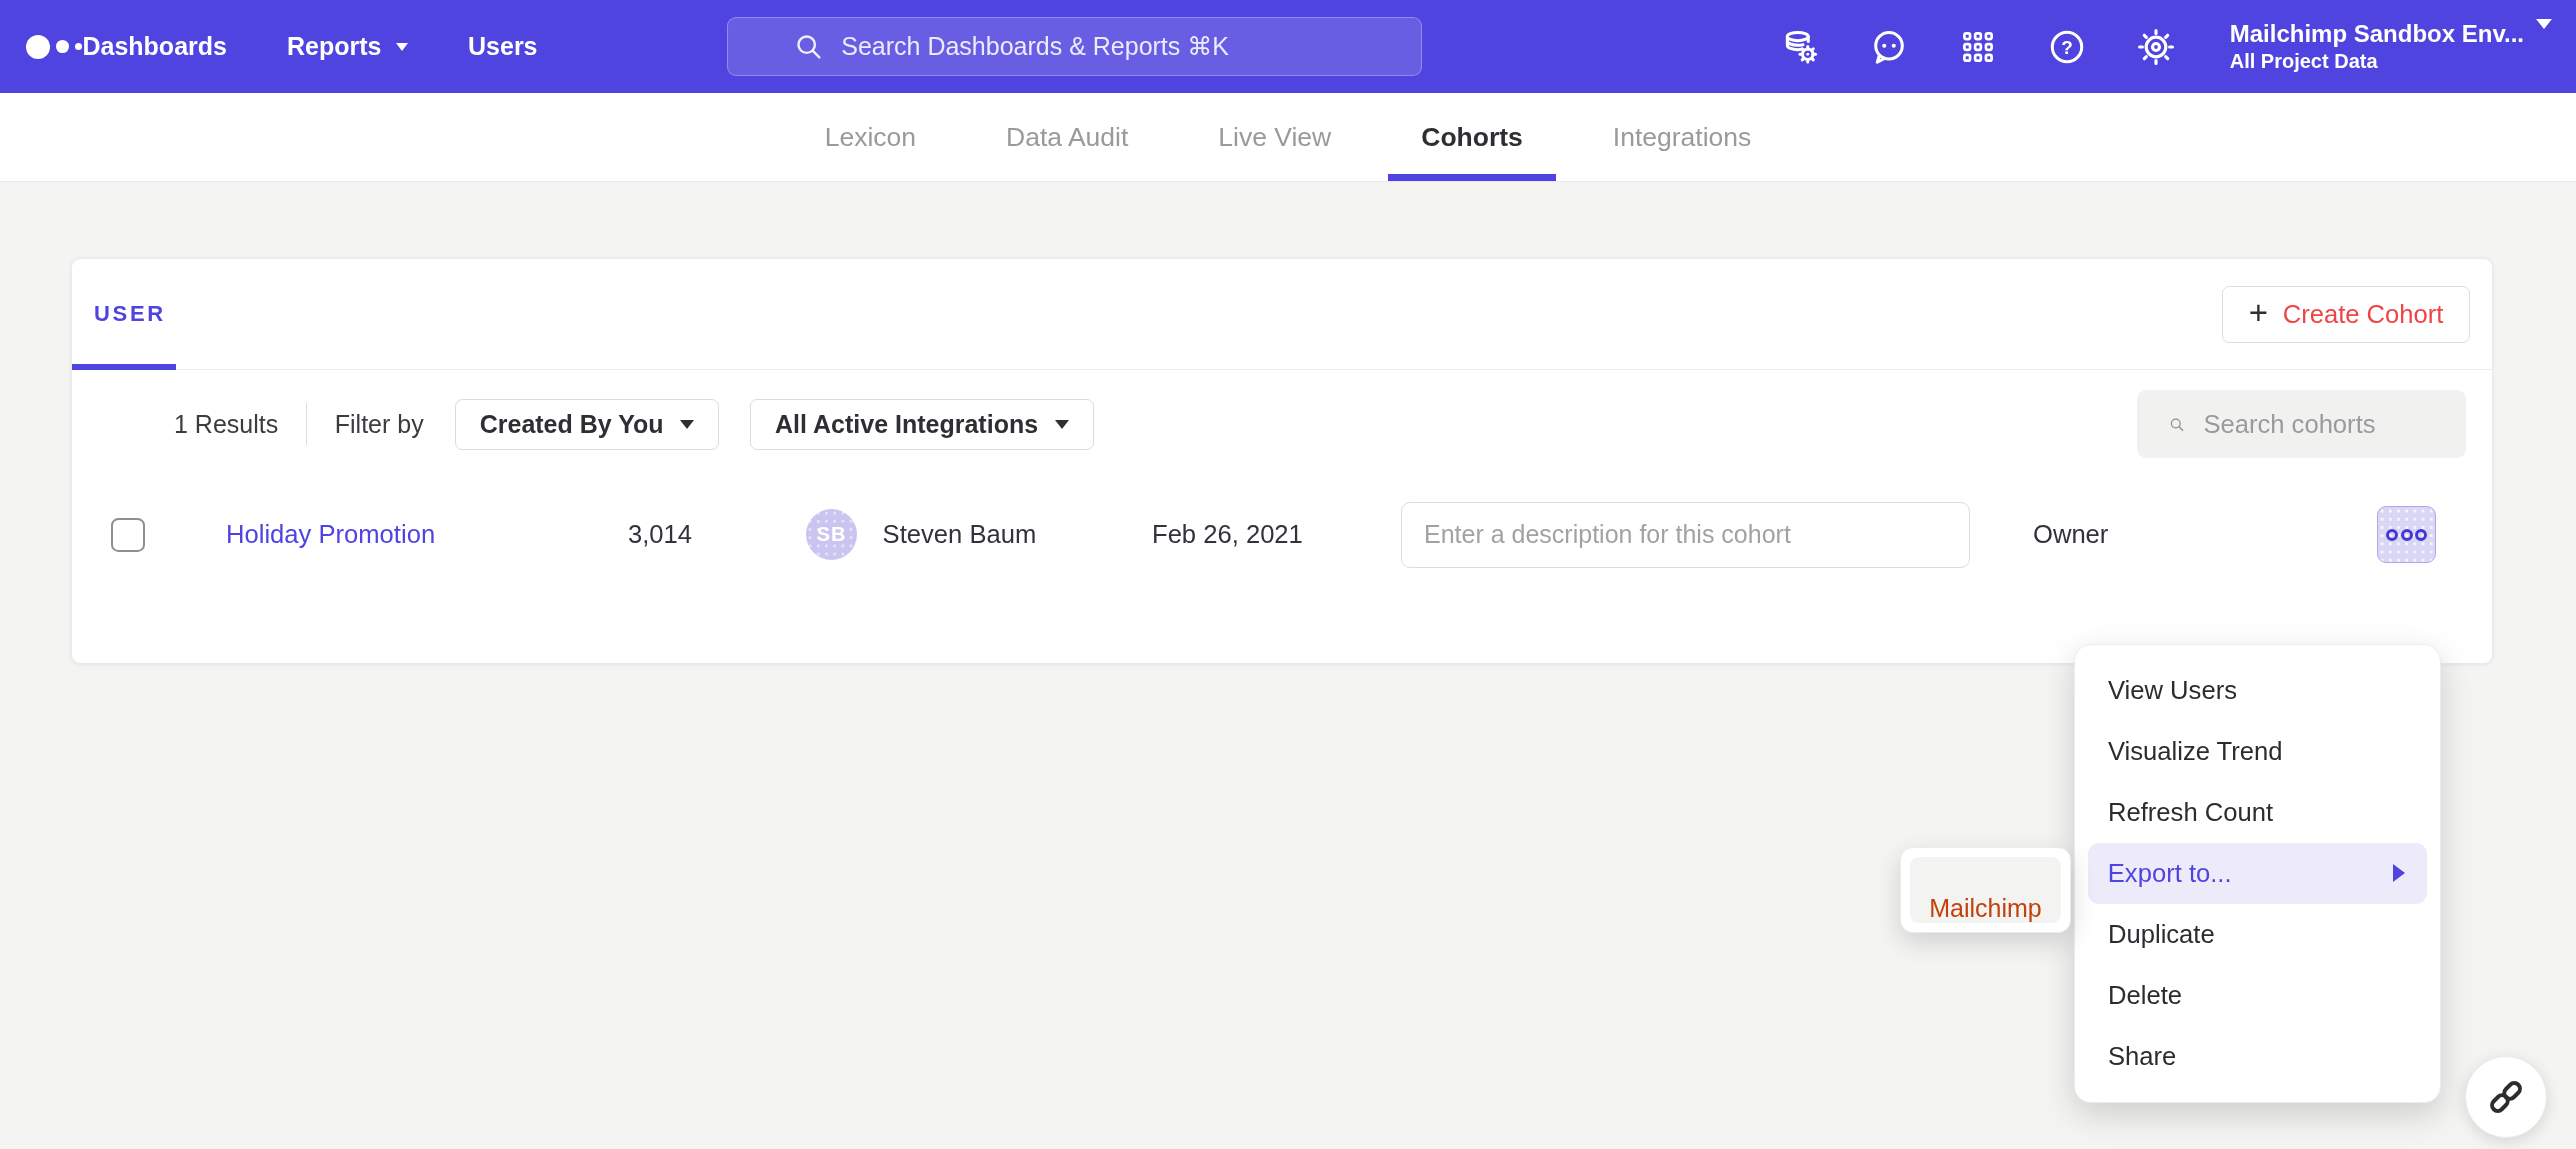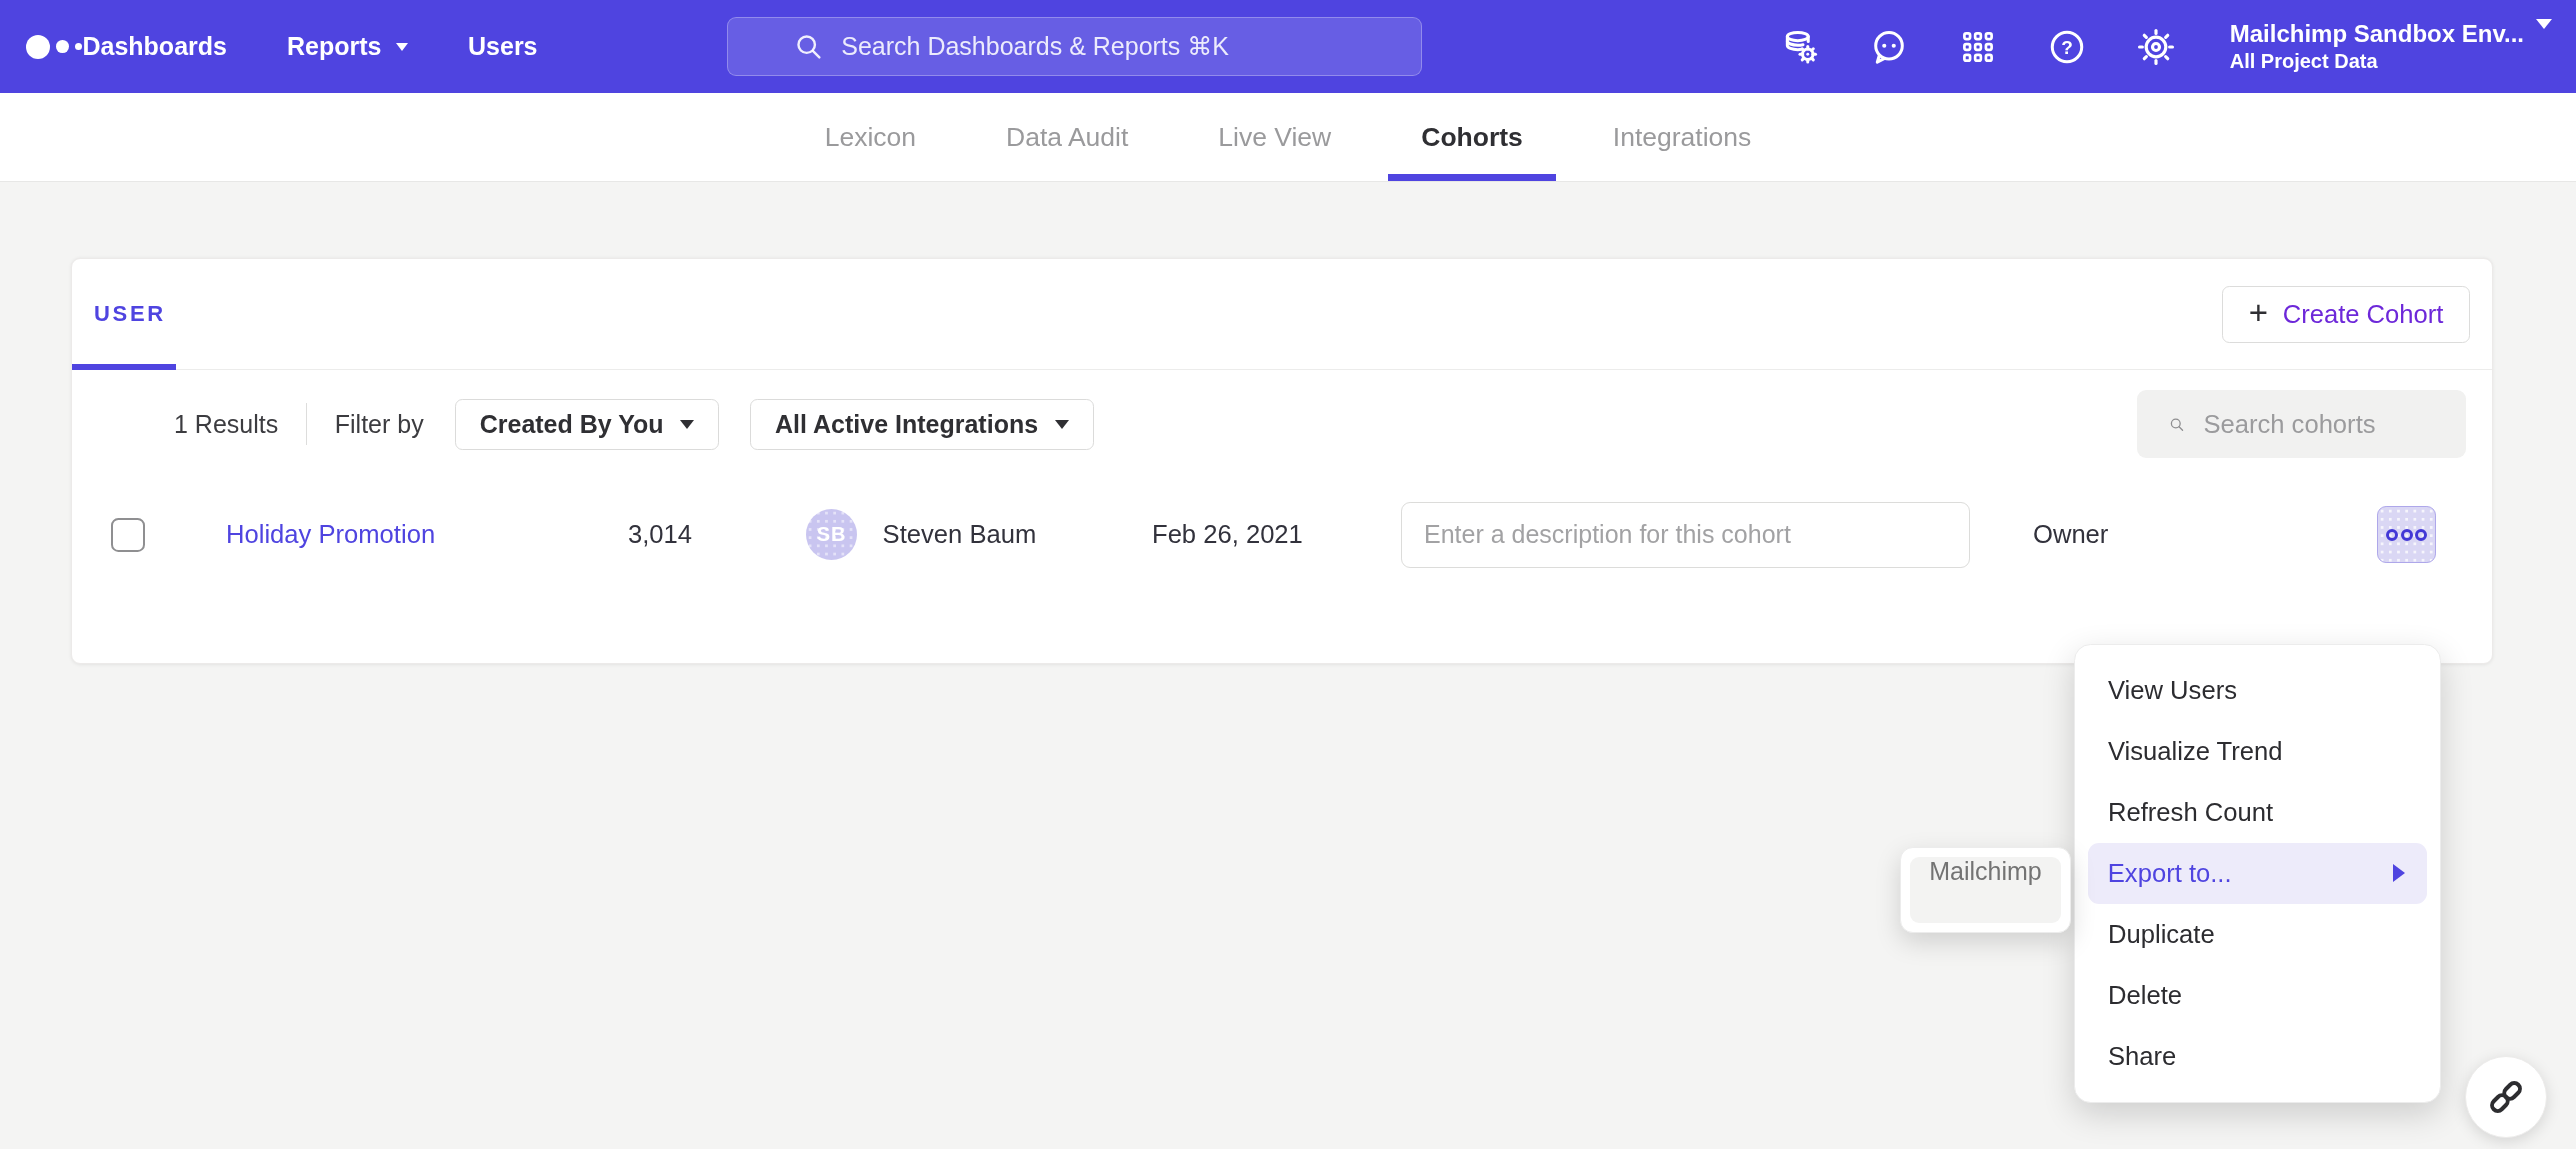--- a/index.html
+++ b/index.html
@@ -39,21 +39,21 @@
   
   .card{position:absolute;left:71px;top:258px;width:2422px;height:406px;background:#fff;border-radius:9.1px;
     border:0.9px solid #eceae9;box-shadow:0 0.9px 3.7px rgba(0,0,0,0.07);box-sizing:border-box;}
   .tabstrip{position:relative;height:110px;border-bottom:0.9px solid #ececeb;}
   .usertab{position:absolute;left:22px;top:0;height:100%;display:flex;align-items:center;
     color:#4f44e0;font-size:22px;font-weight:700;letter-spacing:2.7px;cursor:pointer;}
   .usertab-underline{position:absolute;left:0;bottom:-0.9px;width:104px;height:6.4px;background:#4f44e0;}
   .create-btn{position:absolute;right:22px;top:26.5px;height:57px;padding:0 25.6px;border-radius:7.3px;border:1.8px solid #dcdcdb;
     background:#fff;display:flex;align-items:center;gap:14.6px;cursor:pointer;box-sizing:border-box;}
   .create-btn .plus{font-size:33px;font-weight:400;color:#2f2f33;line-height:1;margin-top:-3.7px;}
-  .create-btn .lbl{font-size:25.6px;color:#6d28d9;font-weight:500;}
+  .create-btn .lbl{font-size:25.6px;color:#ef4444;font-weight:500;}
 
   .filterrow{height:108px;display:flex;align-items:center;padding-left:102px;box-sizing:border-box;}
   .results{font-size:25px;color:#3c3c40;font-weight:500;}
   .vdivider{width:1.8px;height:42px;background:#dddddc;margin:0 27.4px;}
   .filterby{font-size:25px;color:#3c3c40;font-weight:500;}
   .dropdown{height:51px;margin-left:31px;padding:0 24px;border:1.8px solid #dbdbda;border-radius:7.3px;background:#fff;
     display:flex;align-items:center;gap:16.5px;cursor:pointer;box-sizing:border-box;}
   .dropdown .dlbl{font-size:25px;color:#2f2f33;font-weight:600;}
   .dropdown .caret{color:#2f2f33;border-left-width:7.3px;border-right-width:7.3px;border-top-width:9.1px;}
   .fr-spacer{flex:1;}
@@ -88,22 +88,22 @@
 
   
   .ctxmenu{position:absolute;left:2074px;top:644px;width:367px;height:459px;background:#fff;border-radius:16.5px;
     border:0.9px solid #ececec;box-shadow:0 11px 33px rgba(0,0,0,0.16);padding:14.6px 0;box-sizing:border-box;z-index:10;}
   .ctxitem{height:61px;display:flex;align-items:center;padding-left:33px;font-size:25.6px;color:#2c2c30;cursor:pointer;box-sizing:border-box;}
   .ctxitem.active{margin:0 12.8px;padding-left:20px;border-radius:11px;background:#edebfa;color:#4f44e0;justify-content:space-between;padding-right:22px;}
   .submenu-arrow{width:0;height:0;border-top:9.1px solid transparent;border-bottom:9.1px solid transparent;border-left:12.8px solid #4f44e0;}
 
   .exportmenu{position:absolute;left:1900px;top:847px;width:171px;height:86px;background:#fff;border-radius:12.8px;
     border:0.9px solid #ececec;box-shadow:0 9.1px 25.6px rgba(0,0,0,0.15);padding:9.1px;box-sizing:border-box;z-index:11;}
-  .exportitem{width:100%;height:100%;background:#f3f3f2;border-radius:9.1px;display:flex;align-items:flex-start;justify-content:center;
-    color:#737373;font-size:25px;cursor:pointer;box-sizing:border-box;}
+  .exportitem{width:100%;height:100%;background:#f3f3f2;border-radius:9.1px;display:flex;align-items:flex-end;justify-content:center;
+    color:#c2410c;font-size:25px;cursor:pointer;box-sizing:border-box;}
 
   
   .linkfab{position:absolute;left:2465px;top:1056px;width:80px;height:80px;border-radius:50%;background:#fff;
     border:0.9px solid #ecebea;box-shadow:0 3.7px 14.6px rgba(0,0,0,0.13);display:flex;align-items:center;justify-content:center;cursor:pointer;z-index:12;}
 </style>
 </head>
 <body>
 
 <div id="screen">
 

